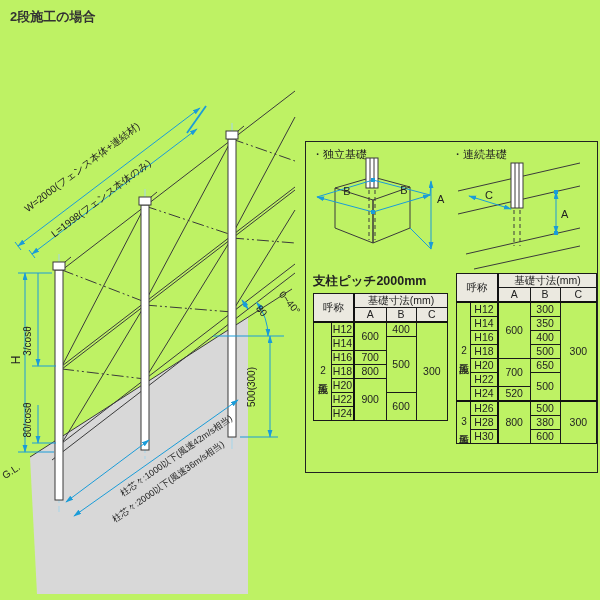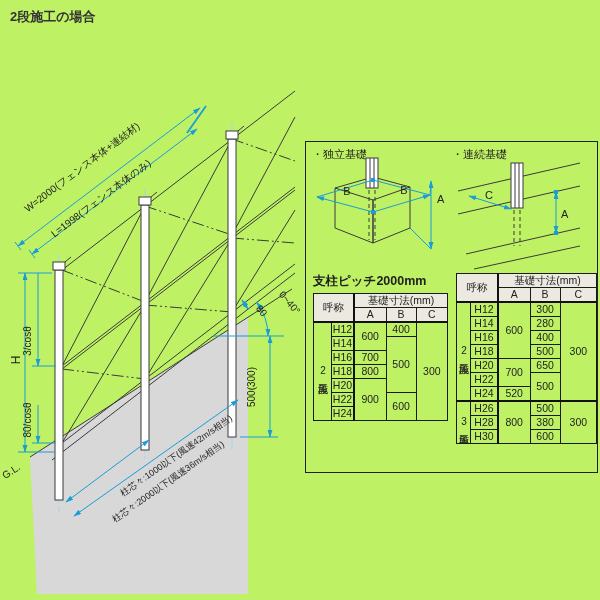--- a/index.html
+++ b/index.html
@@ -268,21 +268,21 @@
         <tbody>
           <tr>
             <td class="gcell" rowspan="7"><span>2段施工</span></td>
             <td class="cname">H12</td>
             <td rowspan="4">600</td>
             <td>300</td>
             <td rowspan="7">300</td>
           </tr>
           <tr>
             <td class="cname">H14</td>
-            <td>280</td>
+            <td>350</td>
           </tr>
           <tr>
             <td class="cname">H16</td>
             <td>400</td>
           </tr>
           <tr>
             <td class="cname">H18</td>
             <td>500</td>
           </tr>
           <tr>

